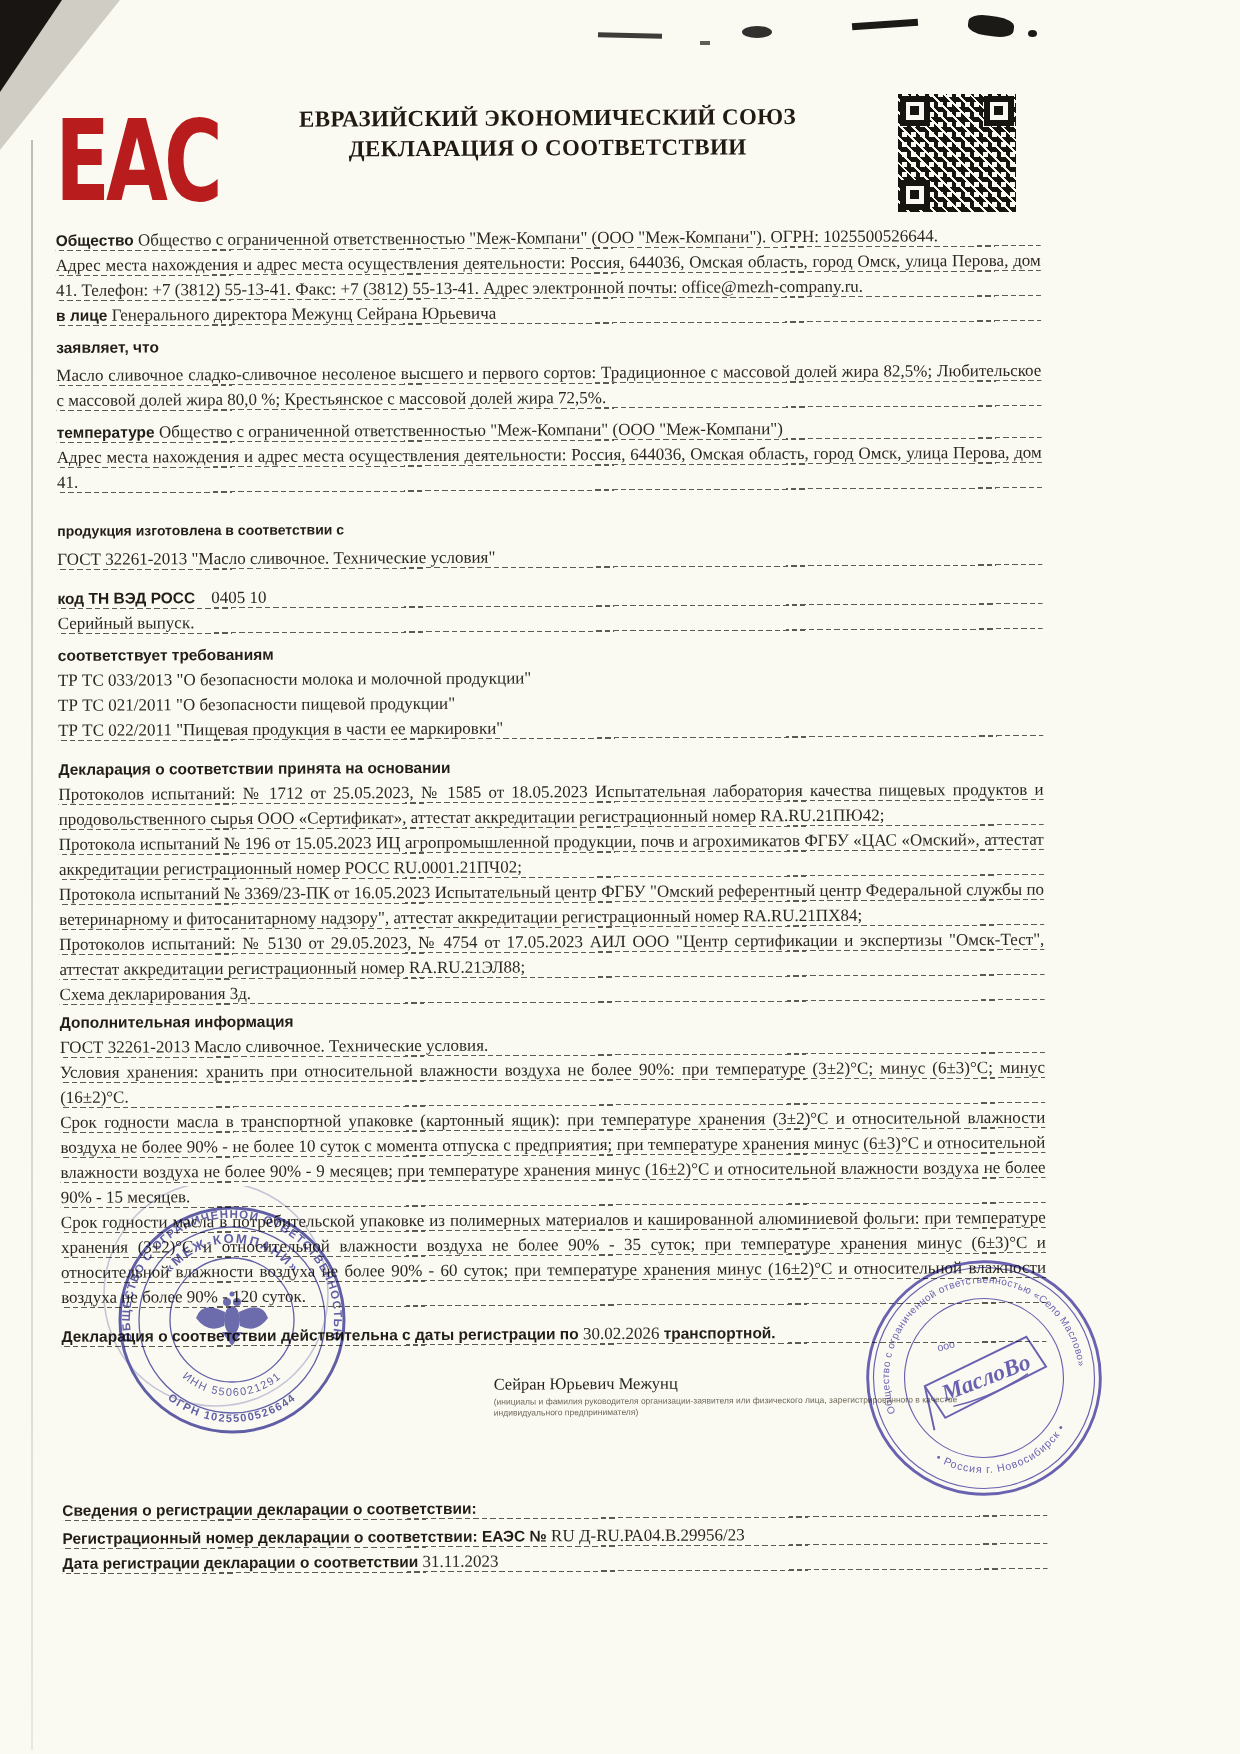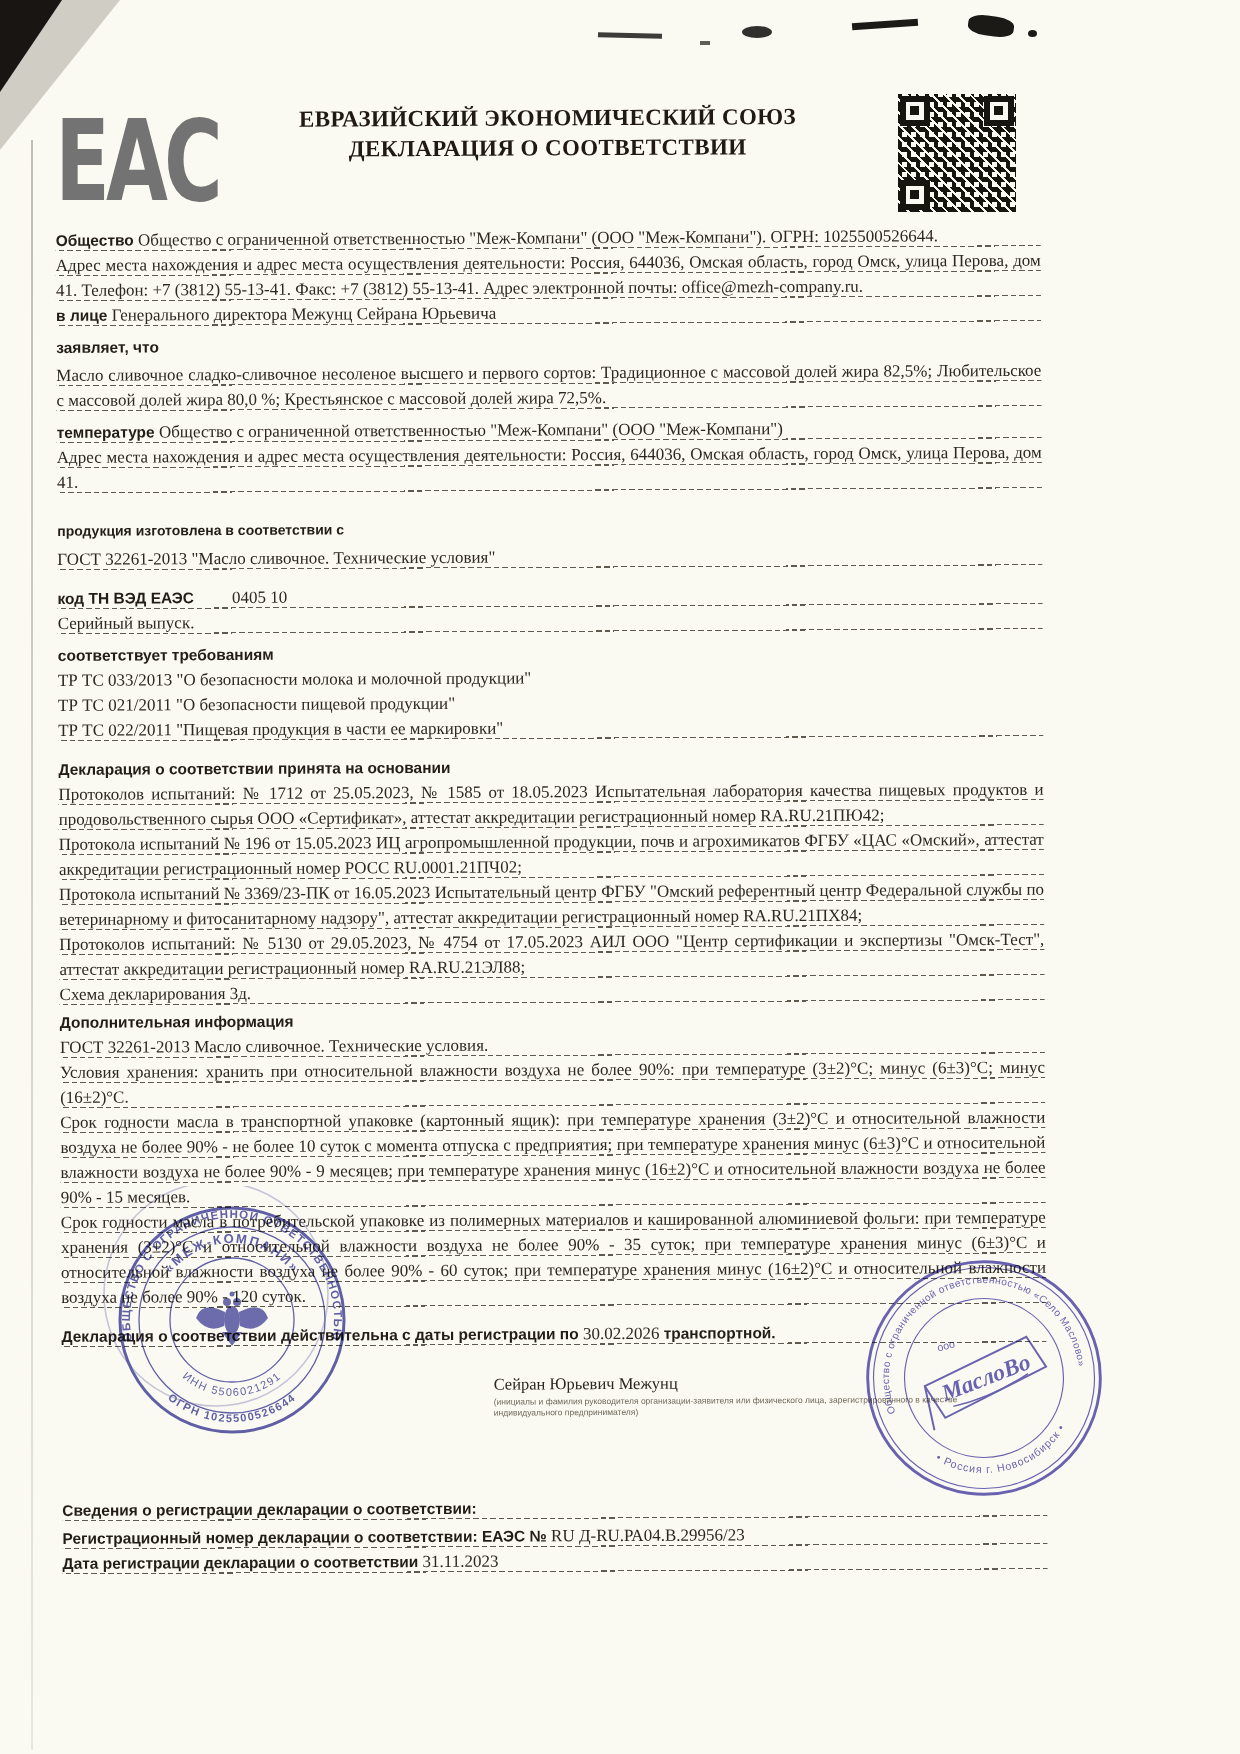--- a/index.html
+++ b/index.html
@@ -12,21 +12,21 @@
   .tri-gray{position:absolute;left:0;top:0;width:0;height:0;
             border-top:150px solid rgba(110,104,92,.30);border-right:120px solid transparent;}
   .tri-black{position:absolute;left:0;top:0;width:0;height:0;
              border-top:92px solid #181512;border-right:62px solid transparent;}
   .art{position:absolute;background:#1c1a17;}
   .edge-line{position:absolute;left:31px;top:140px;width:2px;height:1610px;
              background:linear-gradient(180deg,rgba(96,90,78,.38),rgba(96,90,78,.12));}
 
   
   .eac{position:absolute;left:70px;top:96px;width:134px;height:130px;z-index:2;
-       display:flex;align-items:center;justify-content:center;color:#737373;}
+       display:flex;align-items:center;justify-content:center;color:#b91c1c;}
   .eac span{font-family:"DejaVu Sans",sans-serif;font-weight:bold;font-size:80px;
             letter-spacing:-4px;transform:scaleY(1.4);}
   .qr{position:absolute;left:898px;top:94px;width:118px;height:118px;z-index:2;background-color:#fbfaf2;
       background-image:
         repeating-linear-gradient(45deg,transparent 0 7px,#fbfaf2 7px 9px),
         repeating-linear-gradient(0deg,#17150f 0 5px,transparent 5px 10px),
         repeating-linear-gradient(90deg,#17150f 0 4px,transparent 4px 9px);}
   .fp{position:absolute;width:30px;height:30px;border:6px solid #17150f;background:#fbfaf2;box-sizing:border-box;}
   .fp::after{content:"";position:absolute;left:4px;top:4px;width:9px;height:9px;background:#17150f;}
   .fp.tl{left:2px;top:2px}.fp.tr{right:2px;top:2px}.fp.bl{left:2px;bottom:2px}
@@ -37,21 +37,21 @@
   .doc-title{text-align:center;font-weight:bold;font-size:23px;line-height:30px;
              color:#201a12;letter-spacing:.4px;margin:0;}
   .flow{margin-top:62px;}
   p{margin:0;}
   .line{font-size:17px;line-height:25px;}
   .lab{font-family:"Liberation Sans",sans-serif;font-weight:bold;font-size:15.5px;color:#221d17;}
   .sm{font-size:14px;}
   .just{text-align:justify;}
   .mt-xs{margin-top:3px}.mt-s{margin-top:7px}.mt-m{margin-top:14px}
   .mt-l{margin-top:24px}.mt-reg{margin-top:78px}
-  .tnved-val{margin-left:38px;}
+  .tnved-val{margin-left:16px;}
   .ruled{background-image:
       repeating-linear-gradient(90deg,#fbfaf2 0 3px,transparent 3px 8.5px),
       repeating-linear-gradient(180deg,transparent 0 22.4px,#5f5a50 22.4px 23.5px,transparent 23.5px 25px);}
   .sig{margin-top:26px;margin-left:432px;}
   .sig-name{font-size:16.5px;line-height:24px;color:#2a251f;}
   .sig-cap{font-family:"Liberation Sans",sans-serif;font-size:8.5px;line-height:10.5px;
            color:#6e675a;max-width:505px;}
 
   
   .stamp{position:absolute;mix-blend-mode:multiply;z-index:6;}
@@ -83,21 +83,21 @@
       <p class="line ruled"><span class="lab">в лице</span> <span>Генерального директора Межунц Сейрана Юрьевича</span></p>
       <p class="line lab mt-s">заявляет, что</p>
       <p class="line ruled just mt-xs">Масло сливочное сладко-сливочное несоленое высшего и первого сортов: Традиционное с массовой долей жира 82,5%; Любительское с массовой долей жира 80,0 %; Крестьянское с массовой долей жира 72,5%.</p>
 
       <p class="line ruled mt-s"><span class="lab">температуре</span> <span>Общество с ограниченной ответственностью "Меж-Компани" (ООО "Меж-Компани")</span></p>
       <p class="line ruled just">Адрес места нахождения и адрес места осуществления деятельности: Россия, 644036, Омская область, город Омск, улица Перова, дом 41.</p>
 
       <p class="line lab sm mt-l">продукция изготовлена в соответствии с</p>
       <p class="line ruled mt-xs">ГОСТ 32261-2013 "Масло сливочное. Технические условия"</p>
 
-      <p class="line ruled mt-m"><span class="lab">код ТН ВЭД ЕАЭС</span><span class="tnved-val">0405 10</span></p>
+      <p class="line ruled mt-m"><span class="lab">код ТН ВЭД РОСС</span><span class="tnved-val">0405 10</span></p>
       <p class="line ruled">Серийный выпуск.</p>
 
       <p class="line lab mt-s">соответствует требованиям</p>
       <p class="line">ТР ТС 033/2013 "О безопасности молока и молочной продукции"</p>
       <p class="line">ТР ТС 021/2011 "О безопасности пищевой продукции"</p>
       <p class="line ruled">ТР ТС 022/2011 "Пищевая продукция в части ее маркировки"</p>
 
       <p class="line lab mt-m">Декларация о соответствии принята на основании</p>
       <p class="line ruled just">Протоколов испытаний: № 1712 от 25.05.2023, № 1585 от 18.05.2023 Испытательная лаборатория качества пищевых продуктов и продовольственного сырья ООО «Сертификат», аттестат аккредитации регистрационный номер RA.RU.21ПЮ42;</p>
       <p class="line ruled just">Протокола испытаний № 196 от 15.05.2023 ИЦ агропромышленной продукции, почв и агрохимикатов ФГБУ «ЦАС «Омский», аттестат аккредитации регистрационный номер РОСС RU.0001.21ПЧ02;</p>

